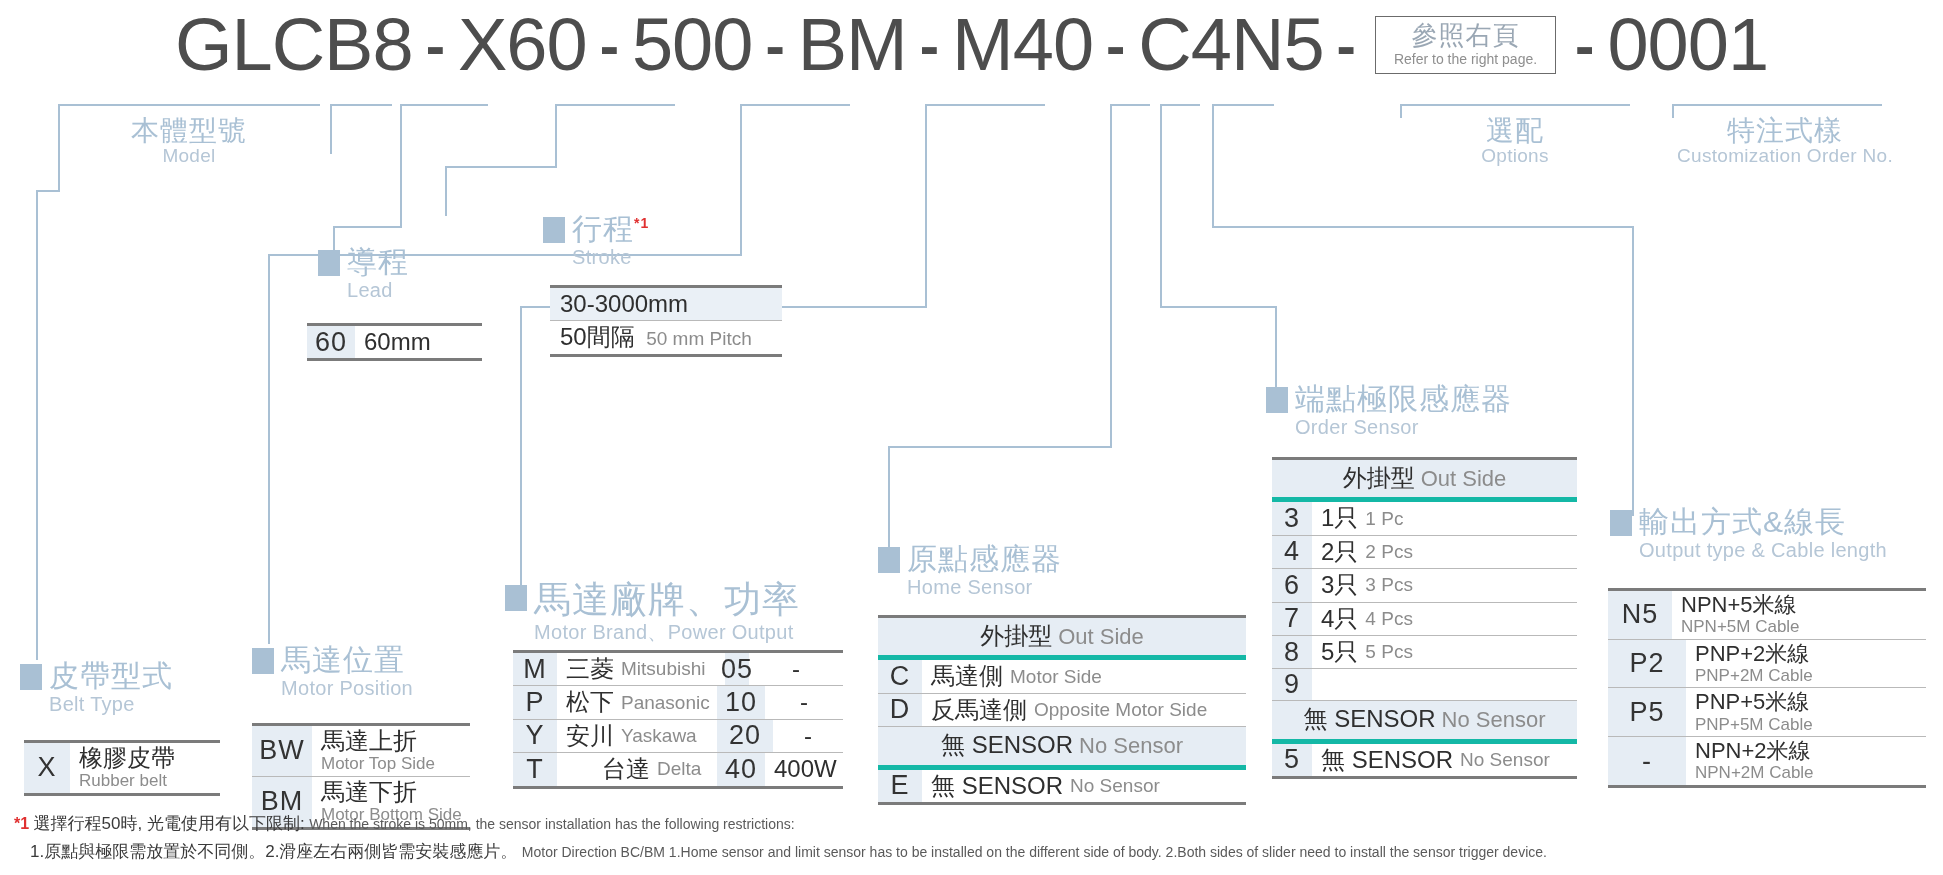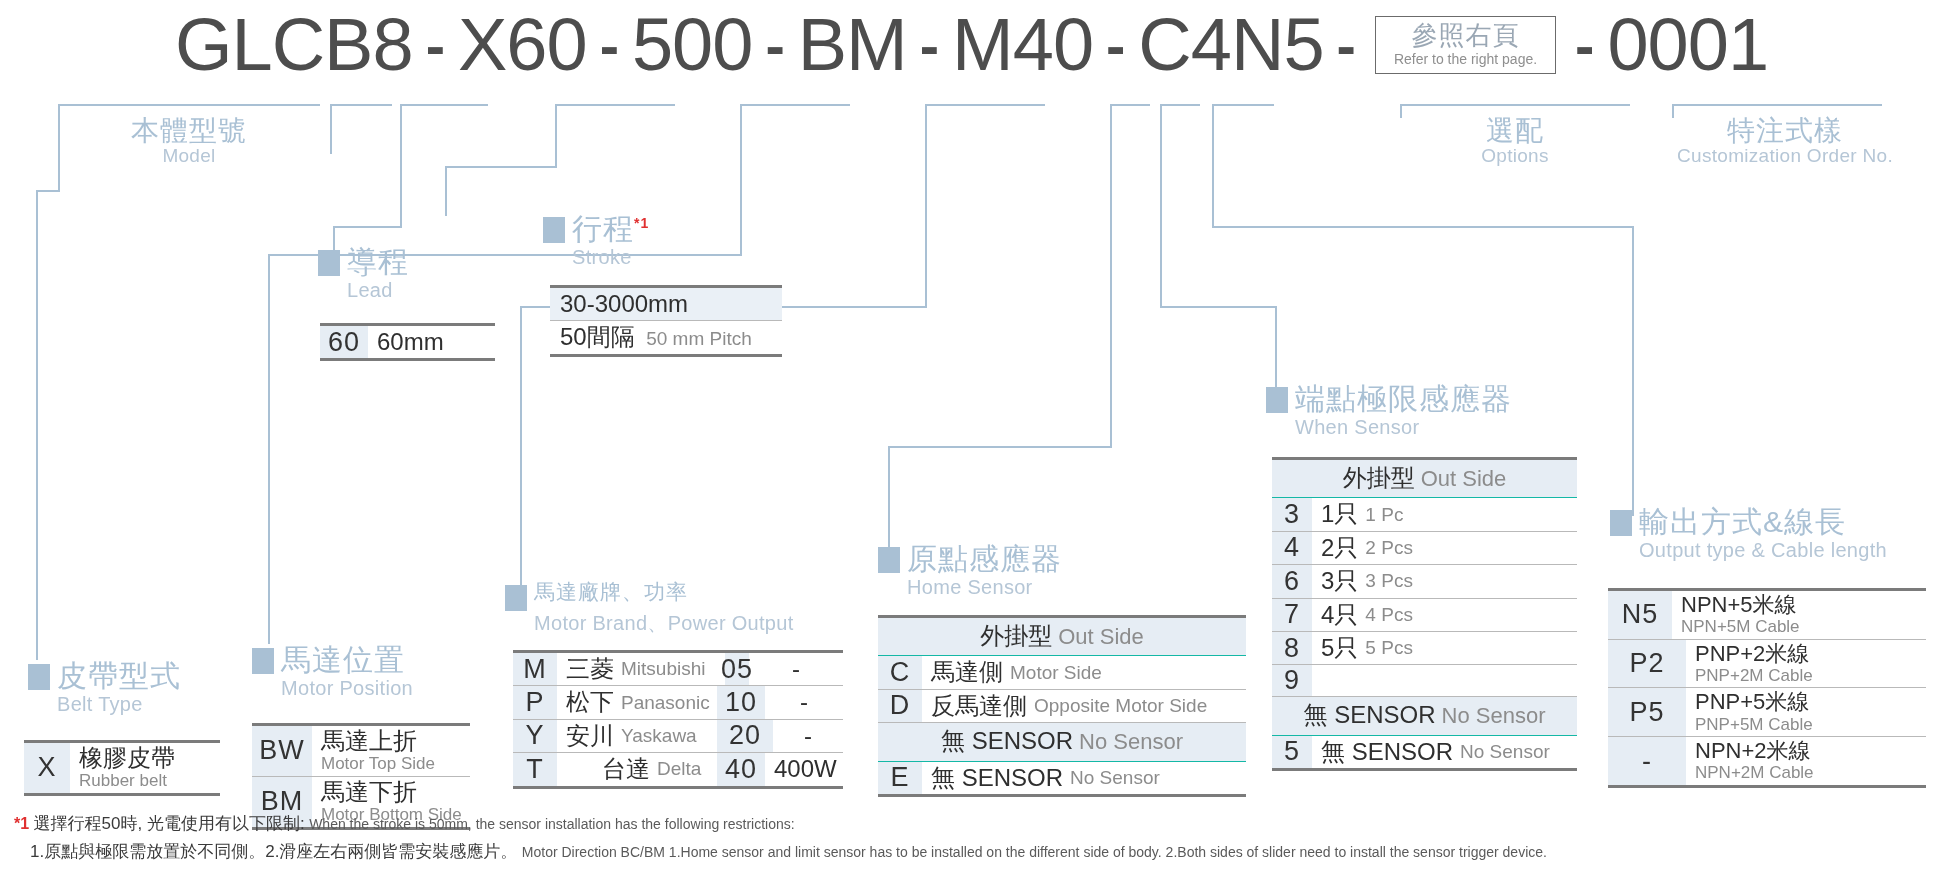--- a/index.html
+++ b/index.html
@@ -39,21 +39,21 @@
   
   .ln { position: absolute; background: #a9c0d4; }
   .ln.h { height: 1.6px; }
   .ln.v { width: 1.6px; }
 
   
   .sect { position: absolute; }
   .sect .hd { display: flex; align-items: flex-start; gap: 7px; }
   .sq { width: 22px; height: 26px; background: #a9c0d4; flex: none; margin-top: 4px; }
   .cn-title { font-size: 30px; color: #a9c0d4; letter-spacing: 1px; line-height: 1.05; white-space: nowrap; }
-  .cn-title.big { font-size: 21px; }
+  .cn-title.big { font-size: 37px; }
   .en-title { font-size: 20px; color: #b5c6d6; letter-spacing: .3px; line-height: 1.2; white-space: nowrap; }
   .en-sub-ind { margin-left: 29px; }
   .sup { color: #e03030; font-size: 14px; vertical-align: super; font-weight: 700; }
 
   
   .ctitle { position: absolute; text-align: center; }
   .ctitle .cn-title { font-size: 28px; }
   .ctitle .en-title { font-size: 19px; }
 
   
@@ -66,21 +66,21 @@
     flex: none; letter-spacing: 1px;
   }
   .tdesc { display: flex; align-items: center; padding: 3px 9px; flex: 1 1 auto; }
   .tdesc.col { flex-direction: column; align-items: flex-start; justify-content: center; padding: 2px 9px; }
   .d-cn { font-size: 24px; color: #2f2f2f; line-height: 1.1; white-space: nowrap; }
   .d-cn.sm { font-size: 22px; }
   .d-en { font-size: 17px; color: #8c8c8c; line-height: 1.15; white-space: nowrap; }
   .d-en.inl { margin-left: 7px; font-size: 19px; }
   .band {
     background: #e6edf4; text-align: center; padding: 5px 0 6px 0;
-    border-bottom: 1px solid #14b8a6;
+    border-bottom: 5px solid #14b8a6;
   }
   .band .d-cn { display: inline; font-size: 24px; }
   .band .d-en { display: inline; font-size: 22px; margin-left: 6px; }
   .bandfull { display: flex; align-items: center; justify-content: center; }
 
   
   .strokebox { position: absolute; border-top: 3px solid #7b7b7b; border-bottom: 3px solid #7b7b7b; }
   .strokebox .r1 { background:#eaf0f6; padding: 3px 10px; border-bottom:1px solid #b9b9b9; }
   .strokebox .r2 { background:#fff; padding: 3px 10px; }
 
@@ -200,21 +200,21 @@
   <div class="ln v" style="left:1400px; top:170px; height:0px;"></div>
 
   <div class="sect" style="left:318px; top:246px;">
     <div class="hd">
       <div class="sq"></div>
       <div class="cn-title">導程</div>
     </div>
     <div class="en-title en-sub-ind">Lead</div>
   </div>
 
-  <div class="tbl" style="left:320px; top:323px; width:175px;">
+  <div class="tbl" style="left:307px; top:323px; width:175px;">
     <div class="trow">
       <div class="tcode" style="width:48px;">60</div>
       <div class="tdesc">
         <span class="d-cn">60mm</span>
       </div>
     </div>
   </div>
 
   <div class="sect" style="left:543px; top:213px;">
     <div class="hd">
@@ -227,21 +227,21 @@
   <div class="strokebox" style="left:550px; top:285px; width:232px;">
     <div class="r1">
       <span class="d-cn">30-3000mm</span>
     </div>
     <div class="r2">
       <span class="d-cn">50間隔</span>
       <span class="d-en inl">50 mm Pitch</span>
     </div>
   </div>
 
-  <div class="sect" style="left:28px; top:660px;">
+  <div class="sect" style="left:20px; top:660px;">
     <div class="hd">
       <div class="sq"></div>
       <div class="cn-title">皮帶型式</div>
     </div>
     <div class="en-title en-sub-ind">Belt Type</div>
   </div>
 
   <div class="tbl" style="left:24px; top:740px; width:196px;">
     <div class="trow">
       <div class="tcode" style="width:46px;">X</div>
@@ -370,21 +370,21 @@
         <span class="d-en inl">No Sensor</span>
       </div>
     </div>
   </div>
 
   <div class="sect" style="left:1266px; top:383px;">
     <div class="hd">
       <div class="sq"></div>
       <div class="cn-title">端點極限感應器</div>
     </div>
-    <div class="en-title en-sub-ind">When Sensor</div>
+    <div class="en-title en-sub-ind">Order Sensor</div>
   </div>
 
   <div class="tbl" style="left:1272px; top:457px; width:305px;">
     <div class="band bandfull">
       <span class="d-cn">外掛型</span>
       <span class="d-en">Out Side</span>
     </div>
     <div class="trow">
       <div class="tcode" style="width:40px;">3</div>
       <div class="tdesc">

